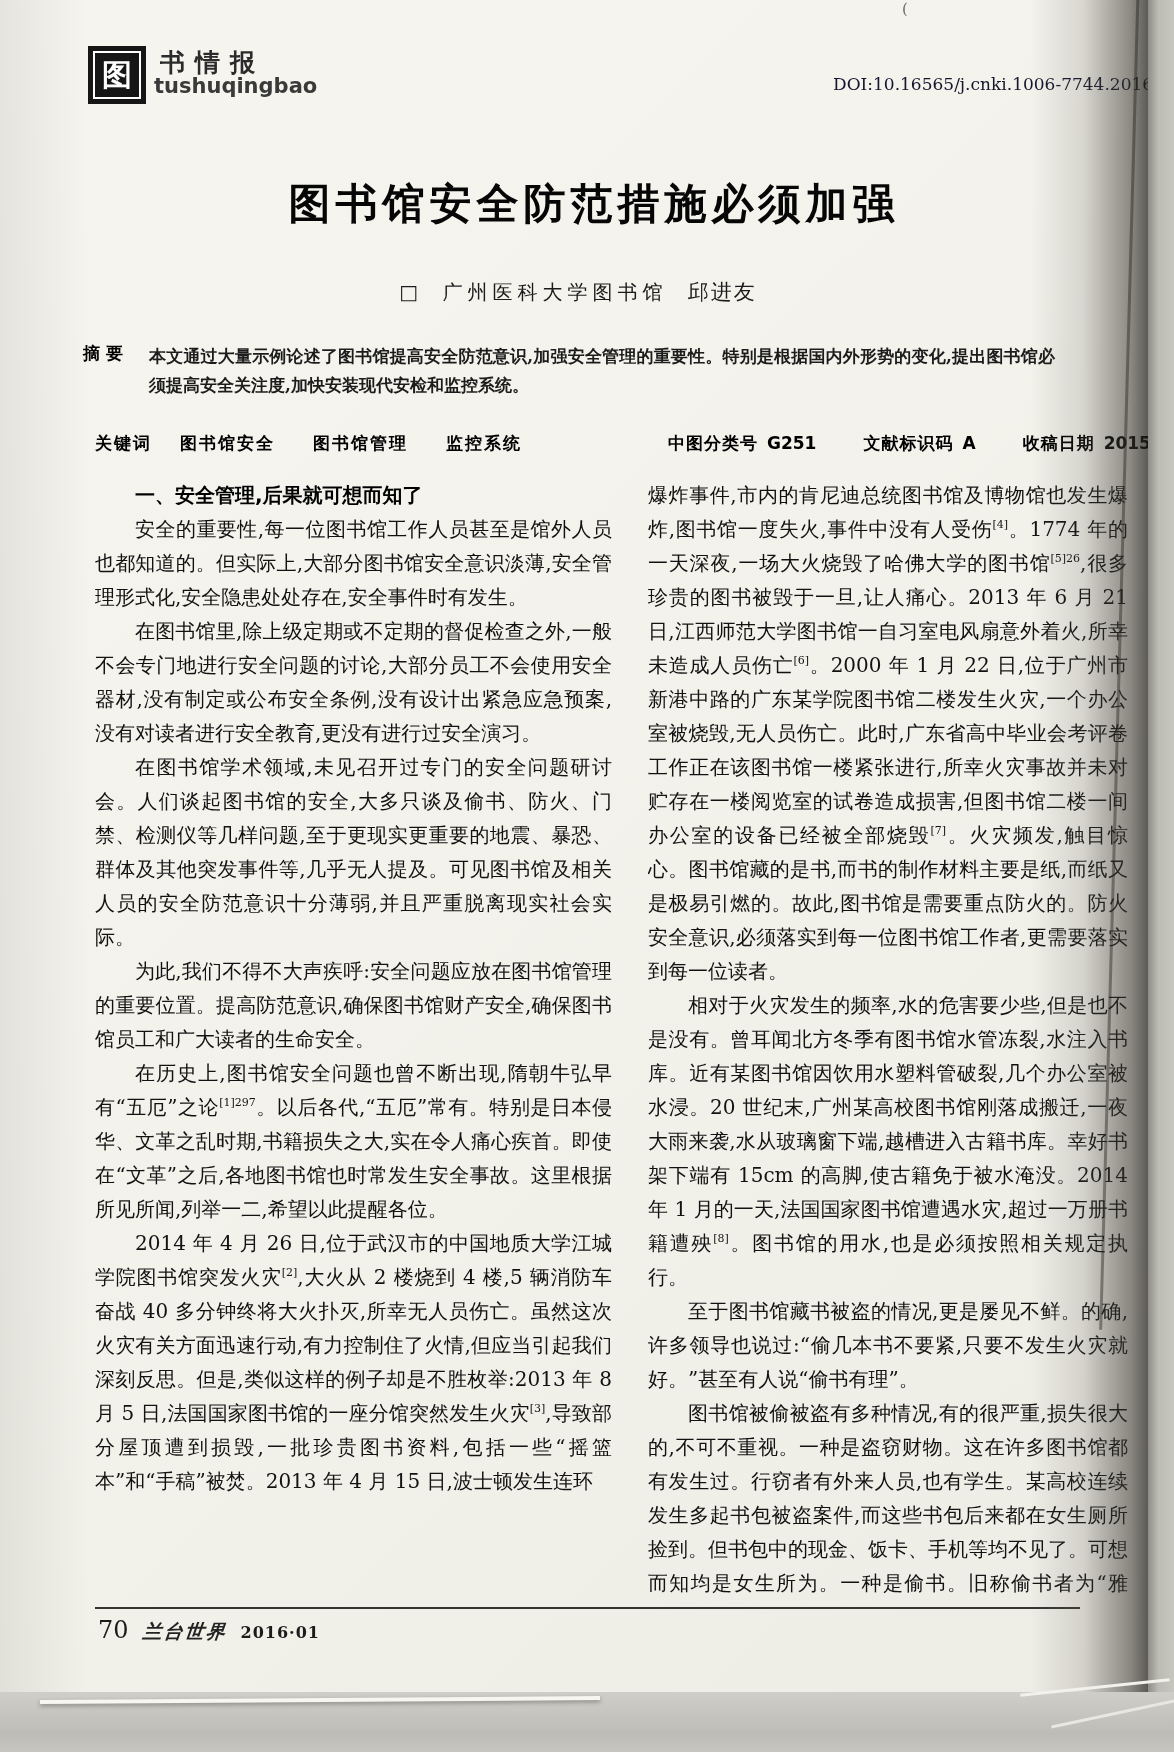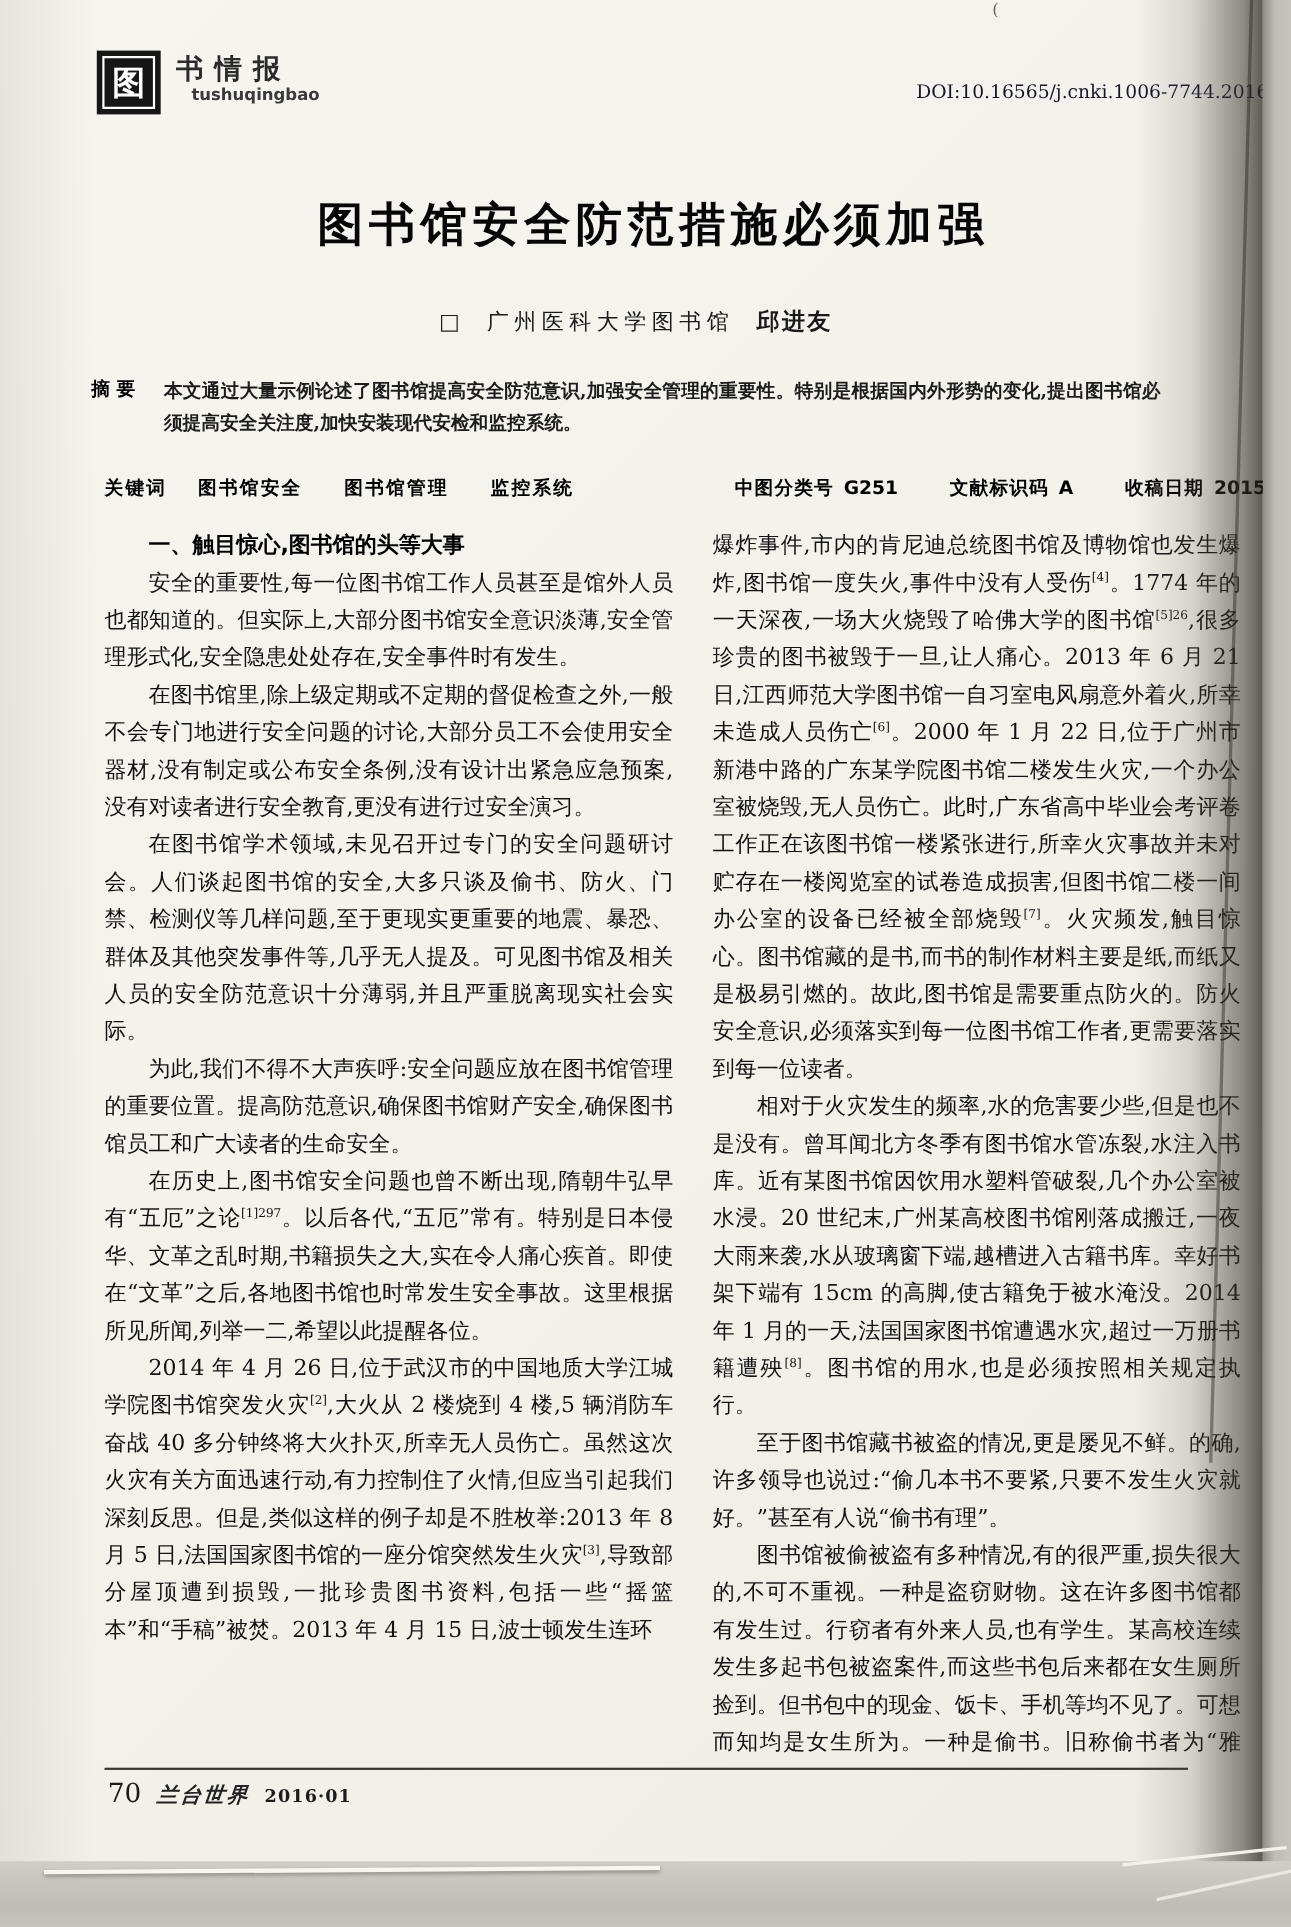--- a/index.html
+++ b/index.html
@@ -10,33 +10,33 @@
   .left-crease{position:absolute;left:0;top:0;width:90px;height:1694px;
         background:linear-gradient(to right,rgba(80,78,68,.10),rgba(80,78,68,0));}
 
   
   .logo{position:absolute;left:88px;top:46px;display:flex;align-items:flex-start;}
   .logo-box{width:58px;height:58px;background:#161616;color:#fff;display:flex;align-items:center;justify-content:center;
         font-family:"DejaVu Sans","Liberation Sans",sans-serif;font-weight:700;font-size:30px;
         box-shadow:inset 0 0 0 5px #161616, inset 0 0 0 7px #fff;}
   .logo-cn{font-family:"DejaVu Sans","Liberation Sans",sans-serif;font-size:25px;font-weight:600;
         letter-spacing:10px;color:#2b2b2b;margin:4px 0 0 14px;line-height:26px;}
-  .logo-py{font-family:"DejaVu Sans","Liberation Sans",sans-serif;font-size:15px;font-weight:600;
-        color:#3a3a3a;margin-left:28px;line-height:20px;}
+  .logo-py{font-family:"DejaVu Sans","Liberation Sans",sans-serif;font-size:21px;font-weight:600;
+        color:#3a3a3a;margin-left:8px;line-height:20px;}
   .doi{position:absolute;top:74px;left:833px;font-size:17px;color:#15152e;white-space:nowrap;}
 
   
   .title{position:absolute;top:176px;left:111px;width:966px;margin:0;text-align:center;
         font-family:Liberation Mono, monospace;font-size:42px;font-weight:800;
         letter-spacing:5px;color:#060606;}
   .byline{position:absolute;top:278px;left:95px;width:966px;text-align:center;
         font-family:"DejaVu Sans","Liberation Sans",sans-serif;font-size:20px;color:#1a1a1a;}
   .byline-marker{margin-right:18px;font-weight:400;}
   .affiliation{letter-spacing:5px;}
-  .author{font-weight:700;font-size:21px;margin-left:14px;letter-spacing:2px;}
+  .author{font-weight:400;font-size:21px;margin-left:14px;letter-spacing:2px;}
 
   
   .abstract-row{position:absolute;top:342px;left:83px;width:972px;display:flex;}
   .abstract-label{flex:0 0 66px;font-family:"DejaVu Sans","Liberation Sans",sans-serif;
         font-weight:800;font-size:17px;color:#000;}
   .abstract-text{flex:1;font-size:17px;line-height:29px;font-weight:600;color:#1c1c1c;text-align:justify;}
   .meta-row{position:absolute;top:432px;left:95px;width:1010px;height:26px;
         font-family:"DejaVu Sans","Liberation Sans",sans-serif;font-weight:700;font-size:17px;color:#000;}
   .kw-label{letter-spacing:2px;margin-right:18px;}
   .kw{margin-right:28px;letter-spacing:2px;margin-left:10px;}
@@ -113,21 +113,21 @@
 
   <div class="meta-row">
     <span class="kw-label">关键词</span><span class="kw-list"><span class="kw">图书馆安全</span><span class="kw">图书馆管理</span><span class="kw">监控系统</span></span>
     <span class="clc-group">
       <span class="meta-label">中图分类号</span><span class="meta-value">G251</span><span class="meta-label">文献标识码</span><span class="meta-value">A</span><span class="meta-label">收稿日期</span><span class="meta-value">2015-06-15</span>
     </span>
   </div>
 
   <div class="body">
     <div class="col col-left">
-        <h3 class="body-heading">一、触目惊心,图书馆的头等大事</h3>
+        <h3 class="body-heading">一、安全管理,后果就可想而知了</h3>
         <p class="body-para">安全的重要性,每一位图书馆工作人员甚至是馆外人员也都知道的。但实际上,大部分图书馆安全意识淡薄,安全管理形式化,安全隐患处处存在,安全事件时有发生。</p>
         <p class="body-para">在图书馆里,除上级定期或不定期的督促检查之外,一般不会专门地进行安全问题的讨论,大部分员工不会使用安全器材,没有制定或公布安全条例,没有设计出紧急应急预案,没有对读者进行安全教育,更没有进行过安全演习。</p>
         <p class="body-para">在图书馆学术领域,未见召开过专门的安全问题研讨会。人们谈起图书馆的安全,大多只谈及偷书、防火、门禁、检测仪等几样问题,至于更现实更重要的地震、暴恐、群体及其他突发事件等,几乎无人提及。可见图书馆及相关人员的安全防范意识十分薄弱,并且严重脱离现实社会实际。</p>
         <p class="body-para">为此,我们不得不大声疾呼:安全问题应放在图书馆管理的重要位置。提高防范意识,确保图书馆财产安全,确保图书馆员工和广大读者的生命安全。</p>
         <p class="body-para">在历史上,图书馆安全问题也曾不断出现,隋朝牛弘早有“五厄”之论<sup>[1]297</sup>。以后各代,“五厄”常有。特别是日本侵华、文革之乱时期,书籍损失之大,实在令人痛心疾首。即使在“文革”之后,各地图书馆也时常发生安全事故。这里根据所见所闻,列举一二,希望以此提醒各位。</p>
         <p class="body-para">2014 年 4 月 26 日,位于武汉市的中国地质大学江城学院图书馆突发火灾<sup>[2]</sup>,大火从 2 楼烧到 4 楼,5 辆消防车奋战 40 多分钟终将大火扑灭,所幸无人员伤亡。虽然这次火灾有关方面迅速行动,有力控制住了火情,但应当引起我们深刻反思。但是,类似这样的例子却是不胜枚举:2013 年 8 月 5 日,法国国家图书馆的一座分馆突然发生火灾<sup>[3]</sup>,导致部分屋顶遭到损毁,一批珍贵图书资料,包括一些“摇篮本”和“手稿”被焚。2013 年 4 月 15 日,波士顿发生连环</p>
       </div>
     <div class="col col-right">
         <p class="body-para no-indent">爆炸事件,市内的肯尼迪总统图书馆及博物馆也发生爆炸,图书馆一度失火,事件中没有人受伤<sup>[4]</sup>。1774 年的一天深夜,一场大火烧毁了哈佛大学的图书馆<sup>[5]26</sup>,很多珍贵的图书被毁于一旦,让人痛心。2013 年 6 月 21 日,江西师范大学图书馆一自习室电风扇意外着火,所幸未造成人员伤亡<sup>[6]</sup>。2000 年 1 月 22 日,位于广州市新港中路的广东某学院图书馆二楼发生火灾,一个办公室被烧毁,无人员伤亡。此时,广东省高中毕业会考评卷工作正在该图书馆一楼紧张进行,所幸火灾事故并未对贮存在一楼阅览室的试卷造成损害,但图书馆二楼一间办公室的设备已经被全部烧毁<sup>[7]</sup>。火灾频发,触目惊心。图书馆藏的是书,而书的制作材料主要是纸,而纸又是极易引燃的。故此,图书馆是需要重点防火的。防火安全意识,必须落实到每一位图书馆工作者,更需要落实到每一位读者。</p>
         <p class="body-para">相对于火灾发生的频率,水的危害要少些,但是也不是没有。曾耳闻北方冬季有图书馆水管冻裂,水注入书库。近有某图书馆因饮用水塑料管破裂,几个办公室被水浸。20 世纪末,广州某高校图书馆刚落成搬迁,一夜大雨来袭,水从玻璃窗下端,越槽进入古籍书库。幸好书架下端有 15cm 的高脚,使古籍免于被水淹没。2014 年 1 月的一天,法国国家图书馆遭遇水灾,超过一万册书籍遭殃<sup>[8]</sup>。图书馆的用水,也是必须按照相关规定执行。</p>

